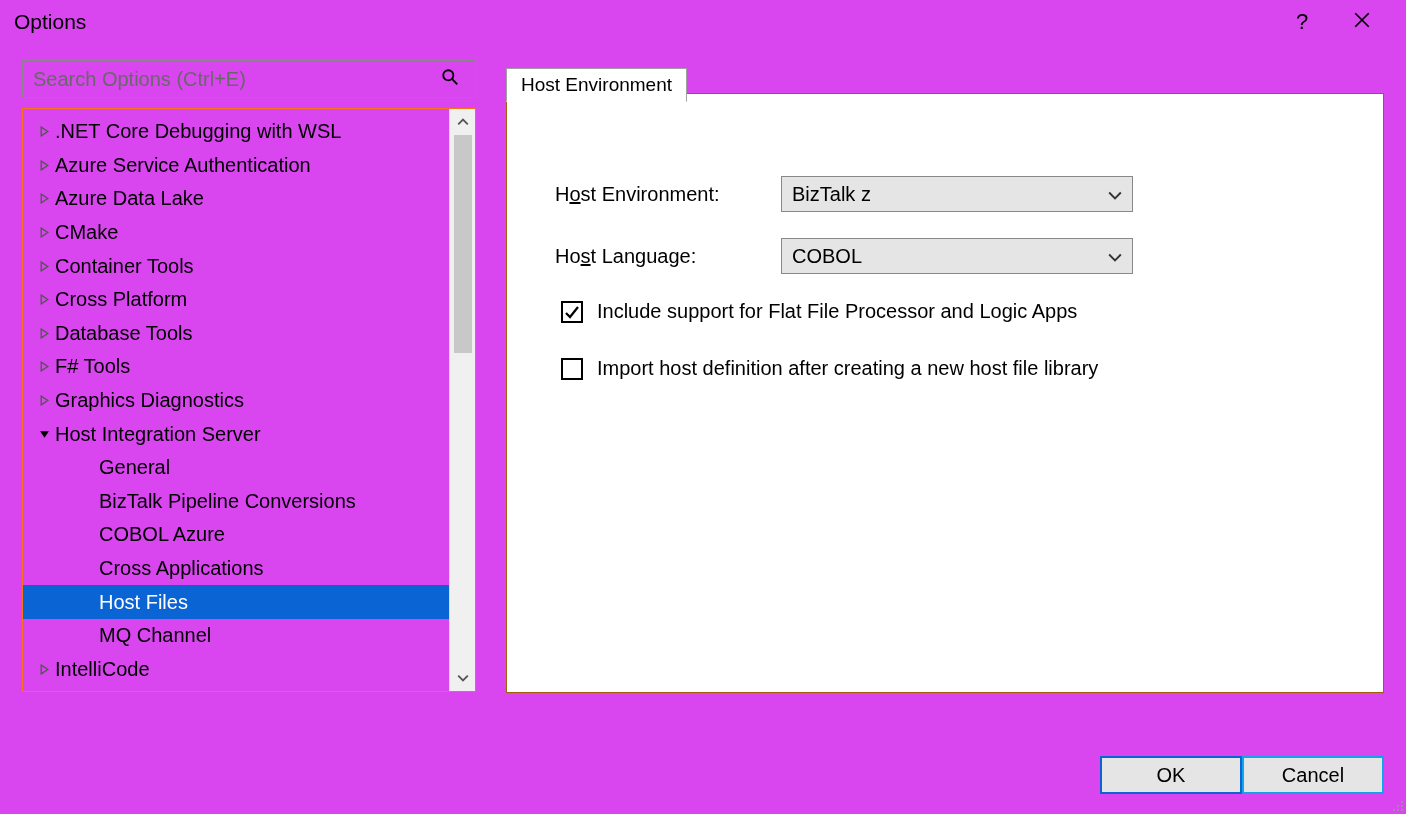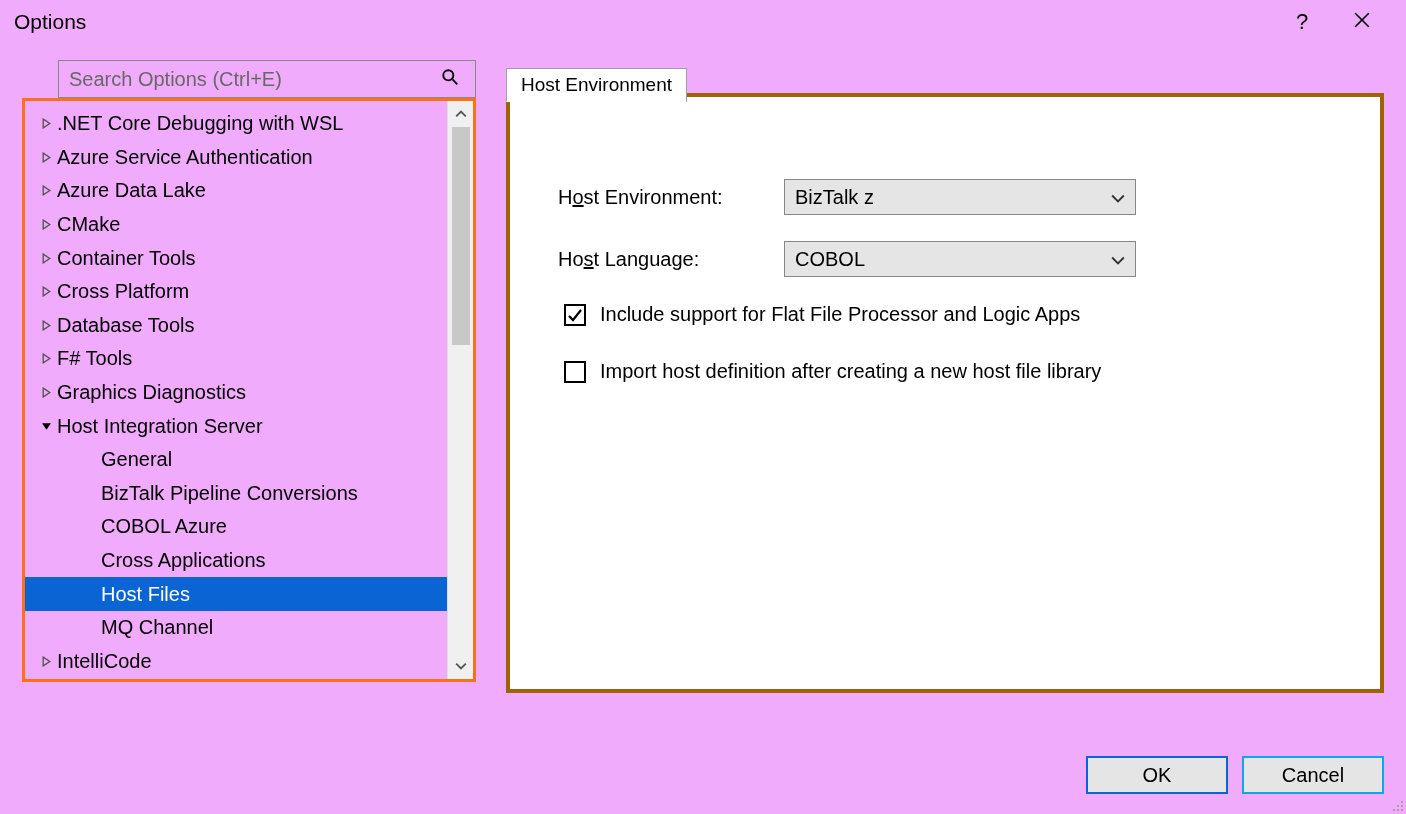--- a/index.html
+++ b/index.html
@@ -1,56 +1,56 @@
 <!DOCTYPE html>
 <html><head>
 <meta charset="utf-8">
 <style>
   * { box-sizing: border-box; font-family: "Segoe UI", Arial, sans-serif; }
   body { margin: 0; background: #fff; }
-  .window { width: 1406px; height: 814px; background: #f0abfc; position: relative; }
+  .window { width: 1406px; height: 814px; background: #d946ef; position: relative; }
   .titlebar { display: flex; align-items: center; height: 44px; padding: 0 14px; }
   .title { font-size: 21px; color: #000; }
   .titlebar-spacer { flex: 1; }
   .title-btn { width: 60px; text-align: center; font-size: 22px; color: #000; cursor: pointer; }
   .body { display: flex; padding: 16px 22px 0 22px; gap: 30px; }
   .left-col { width: 454px; display: flex; flex-direction: column; }
-  .search-row { position: relative; border: 1px solid #888; height: 38px; display: flex; align-items: center; margin-left: 36px; }
+  .search-row { position: relative; border: 1px solid #888; height: 38px; display: flex; align-items: center; }
   .search-input { border: none; outline: none; flex: 1; font-size: 20px; padding: 0 10px; color: #333; background: transparent; }
   .search-input::placeholder { color: #686868; }
   .search-icon { width: 28px; color: #000; font-size: 18px; margin-right: 6px; }
-  .tree-wrap { border: 3px solid #f97316; margin-top: 0; height: 584px; position: relative; display: flex; }
+  .tree-wrap { border: 1px solid #f97316; margin-top: 10px; height: 584px; position: relative; display: flex; }
   .tree { flex: 1; overflow: hidden; padding: 6px 0; }
   .tree-row { display: flex; align-items: center; height: 33.6px; font-size: 20px; color: #000; white-space: nowrap; padding-left: 10px; cursor: pointer; }
   .tree-row.selected { background: #0a64d4; color: #fff; }
   .tw { width: 22px; display: inline-flex; justify-content: center; }
   .tw svg { width: 11px; height: 11px; }
   .indent-1 { padding-left: 10px; }
   .indent-2 { padding-left: 42px; }
   .indent-2 .tw { width: 34px; }
   .scrollbar { width: 26px; background: #f0f0f0; border-left: 1px solid #ddd; position: relative; }
   .scroll-btn { height: 26px; display: flex; align-items: center; justify-content: center; font-size: 14px; color: #555; cursor: pointer; }
   .scroll-btn.up { position: absolute; top: 0; width: 100%; }
   .scroll-btn.down { position: absolute; bottom: 0; width: 100%; }
   .thumb { position: absolute; top: 26px; left: 4px; width: 18px; height: 218px; background: #c8c8c8; }
   .right-col { flex: 1; position: relative; }
   .tab { position: absolute; top: 8px; left: 0; border: 1px solid #a0a0a0; border-bottom: 1px solid #fff; background: #fff; height: 34px; padding: 0 14px; display: flex; align-items: center; font-size: 19px; z-index: 2; }
-  .panel { position: absolute; top: 33px; left: 0; right: 0; height: 600px; border: 4px solid #a16207; background: #fff; padding: 82px 21px 0 48px; }
+  .panel { position: absolute; top: 33px; left: 0; right: 0; height: 600px; border: 1px solid #a16207; background: #fff; padding: 82px 21px 0 48px; }
   .form-row { display: flex; align-items: center; margin-bottom: 26px; }
   .form-label { width: 226px; font-size: 20px; color: #000; }
   .form-label u { text-decoration: underline; }
   .dd { width: 352px; height: 36px; border: 1px solid #888; background: #e5e5e5; display: flex; align-items: center; padding: 0 10px; font-size: 20px; color: #000; cursor: pointer; position: relative; }
   .dd-arrow { position: absolute; right: 10px; }
   .dd-arrow svg { width: 14px; height: 10px; }
   .cb-row { display: flex; align-items: center; margin-top: 34px; gap: 14px; padding-left: 6px; }
   .cb { width: 22px; height: 22px; border: 2px solid #000; background: #fff; display: flex; align-items: center; justify-content: center; cursor: pointer; flex-shrink: 0; }
   .cb svg { width: 16px; height: 16px; display: none; }
   .cb.checked svg { display: block; }
   .cb-label { font-size: 20px; color: #000; }
-  .footer { position: absolute; bottom: 20px; right: 22px; display: flex; gap: 14px; }
+  .footer { position: absolute; bottom: 20px; right: 22px; display: flex; }
   .btn { width: 142px; height: 38px; border: 2px solid #0ea5e9; background: #e5e5e5; font-size: 20px; display: flex; align-items: center; justify-content: center; cursor: pointer; }
   .btn.primary { border: 2px solid #0a64d4; }
   .resize-grip { position: absolute; bottom: 2px; right: 2px; width: 16px; height: 16px; }
   .resize-grip svg { width: 16px; height: 16px; }
 </style>
 </head>
 <body>
 
 <div class="window">
   <div class="titlebar">

